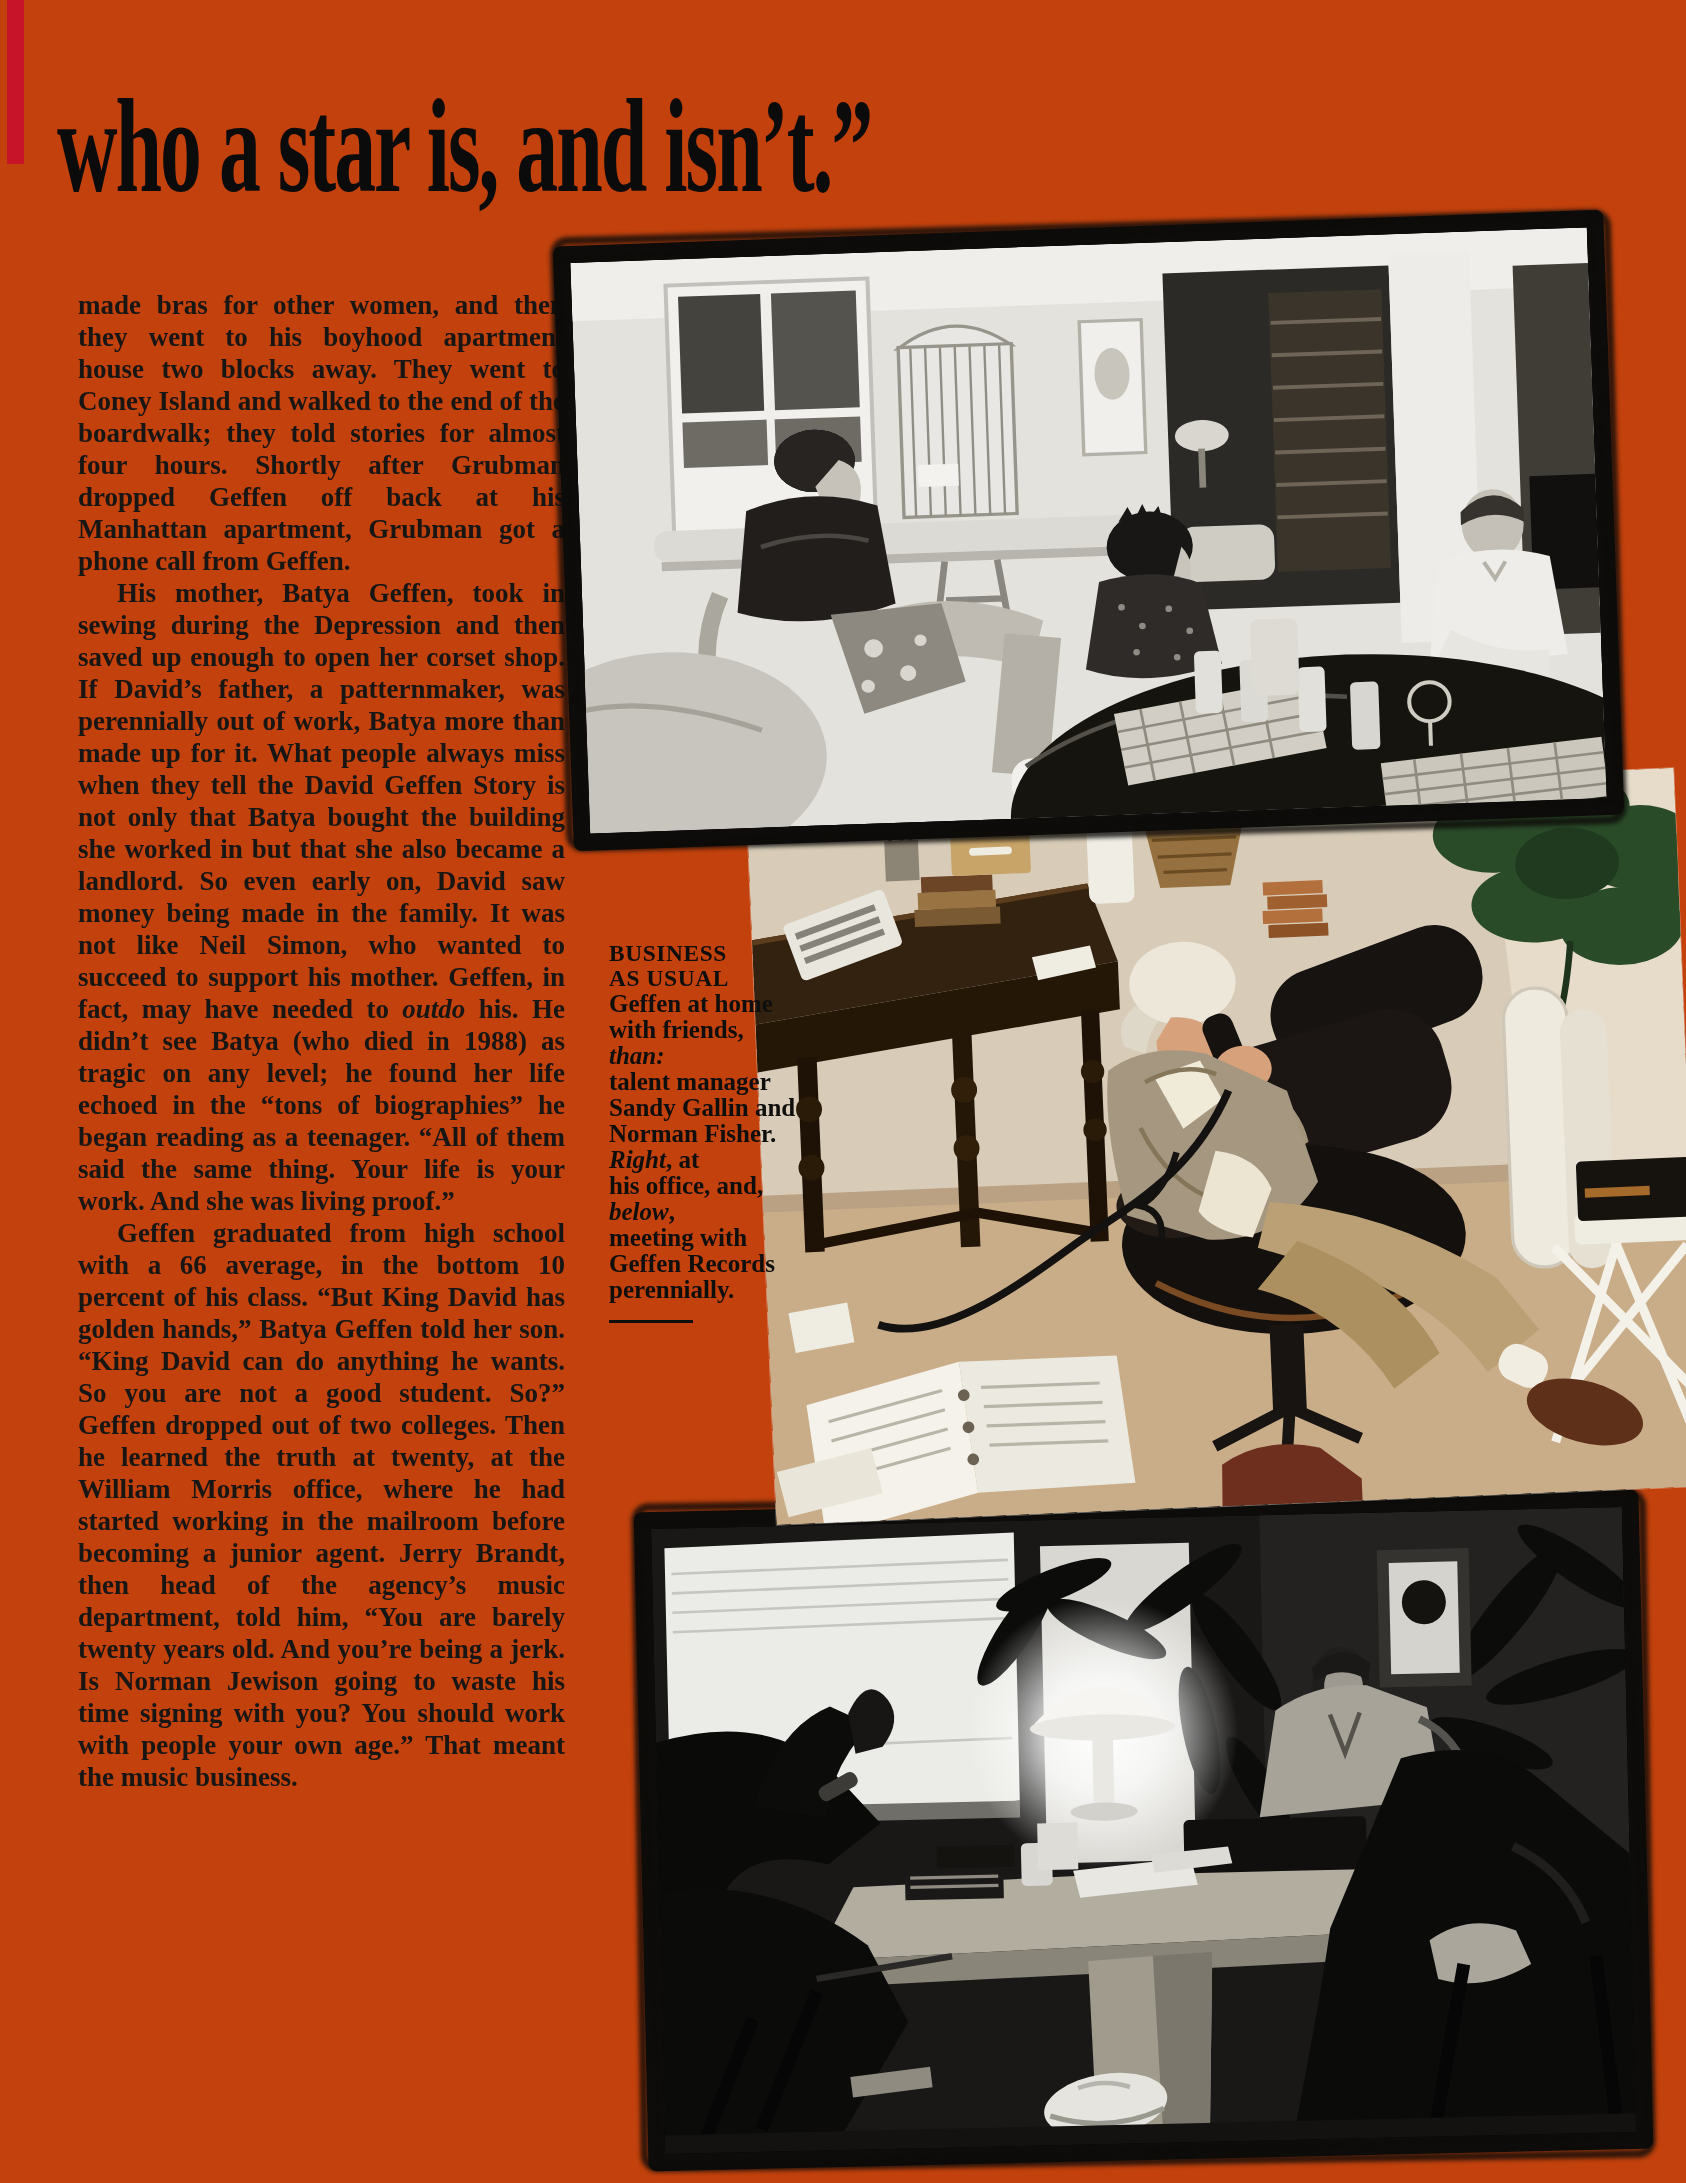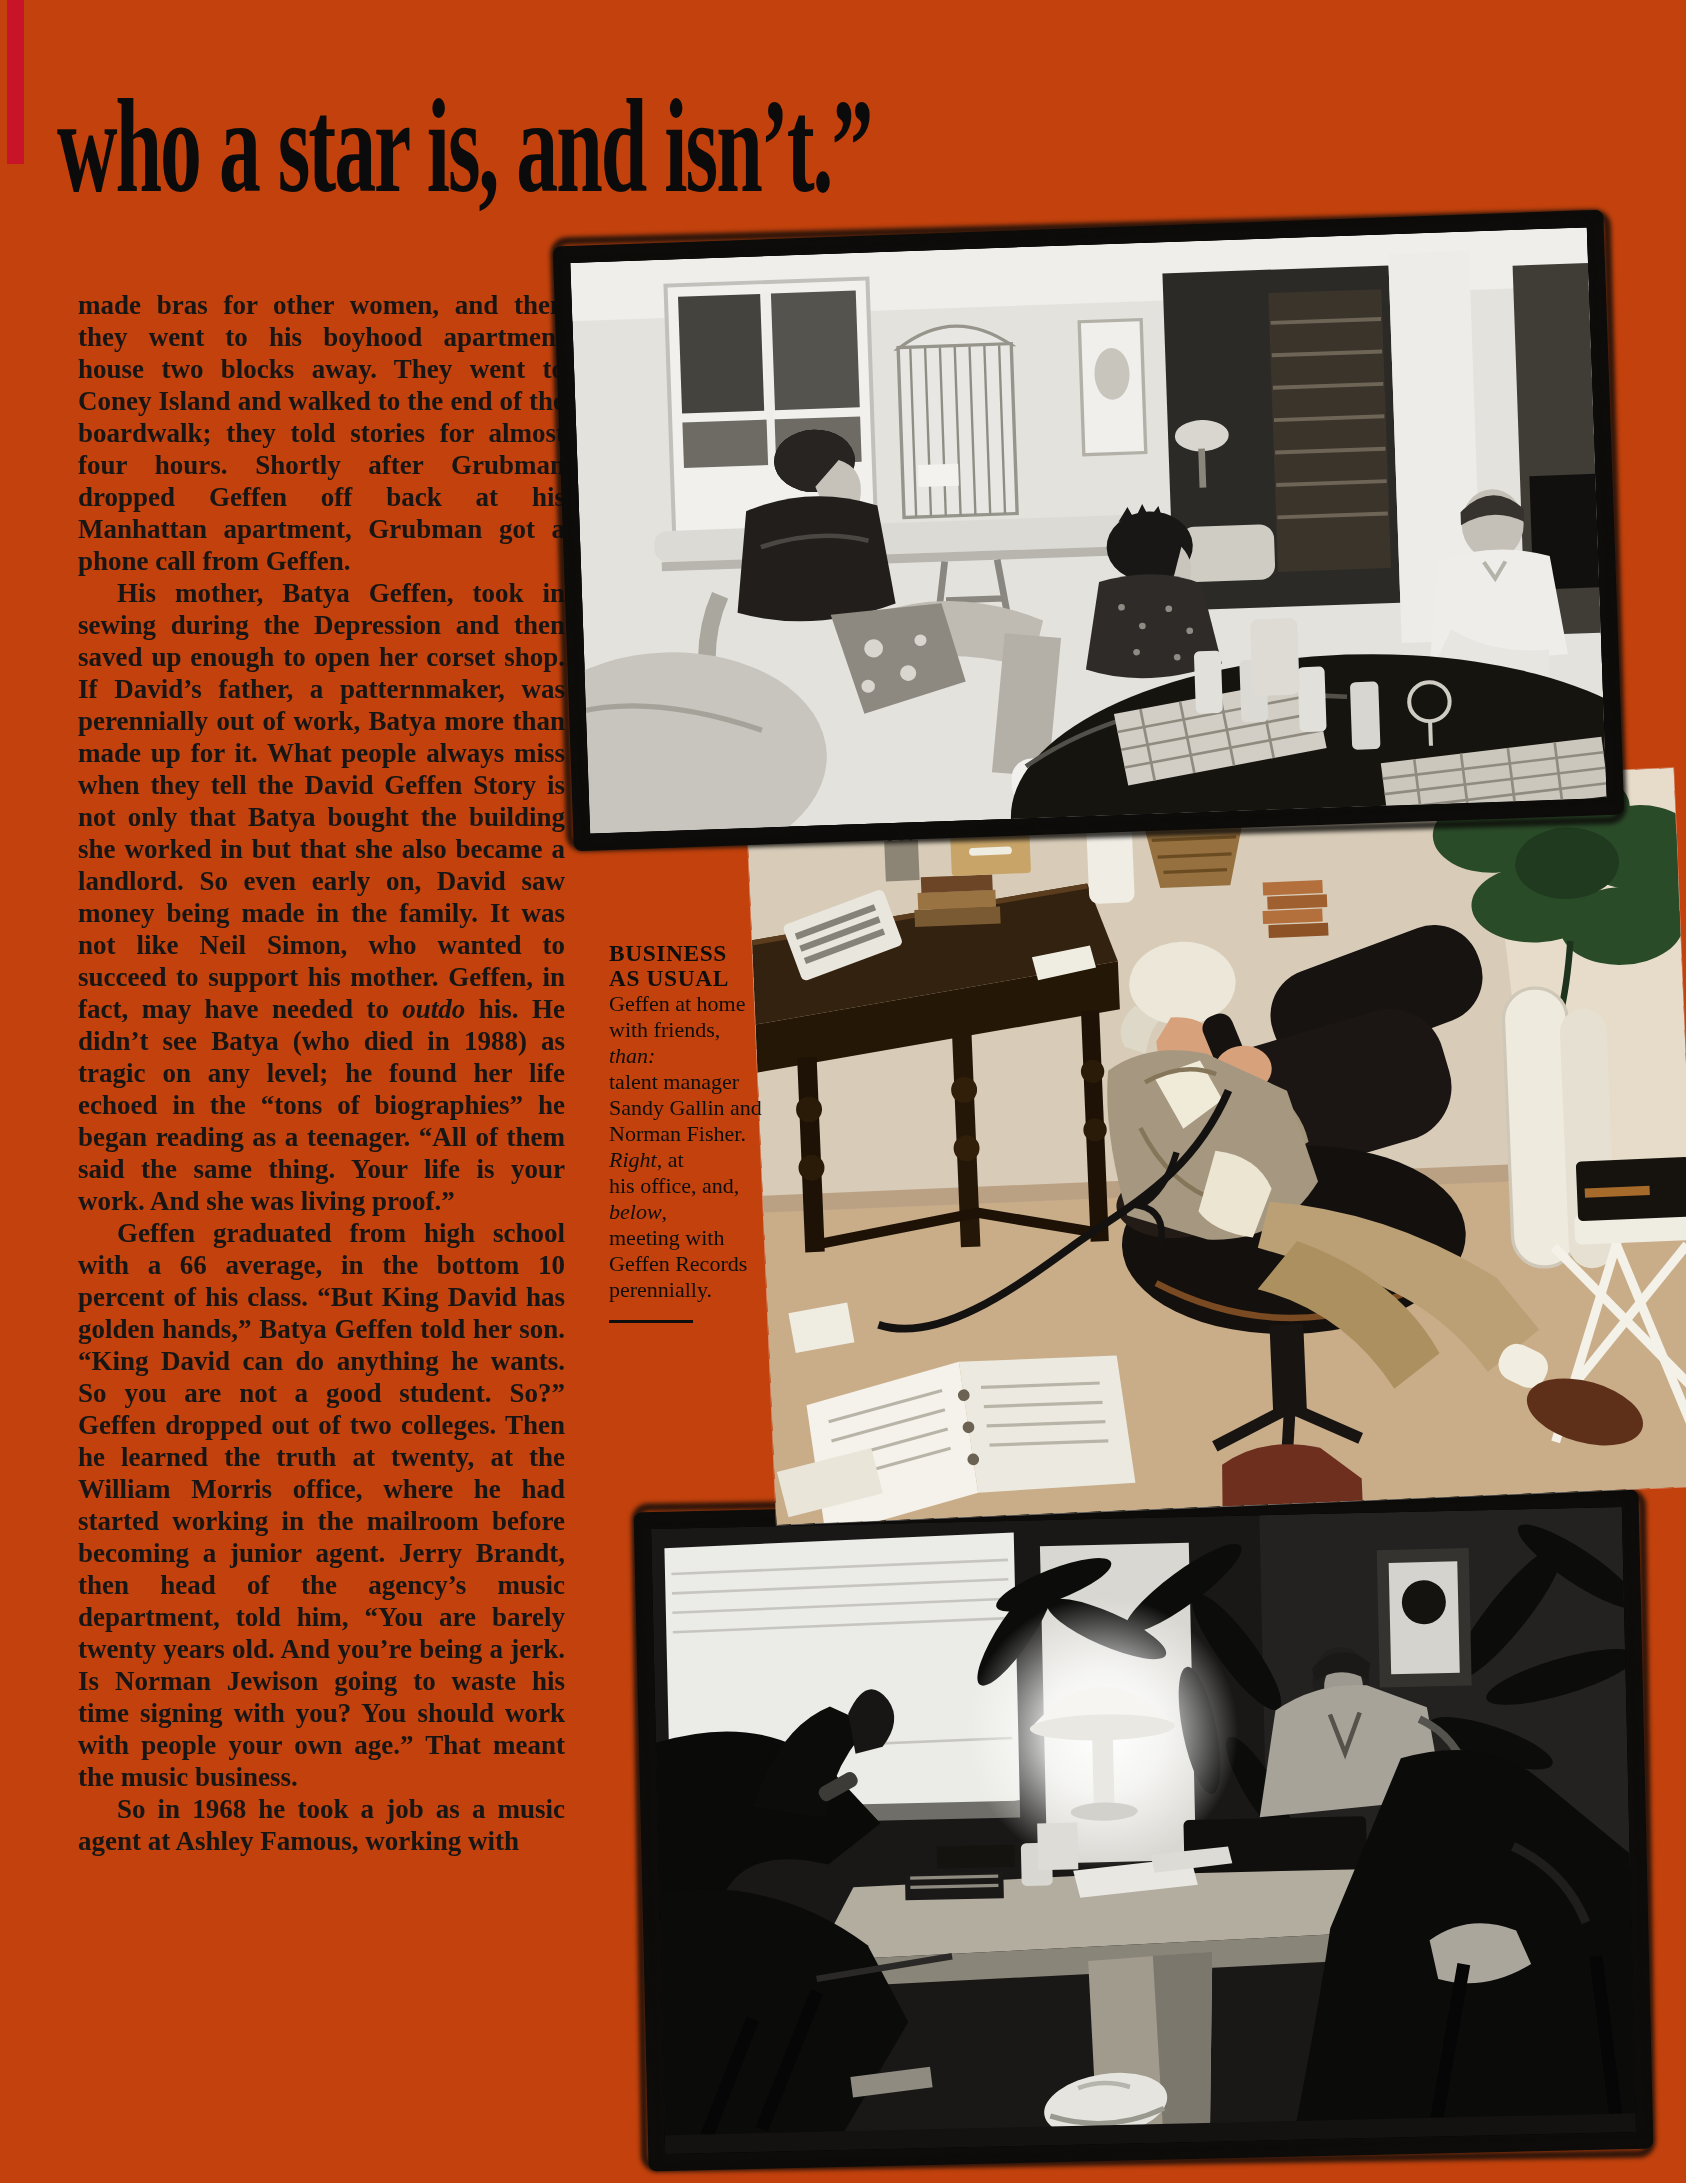--- a/index.html
+++ b/index.html
@@ -13,21 +13,21 @@
             transform:scaleX(.63);transform-origin:0 0;color:#0b0b0b;}
 
   .column{position:absolute;left:78px;top:289px;width:487px;
           font-size:27px;line-height:32px;font-weight:700;text-align:justify;color:#171614;}
   .column p{margin:0;}
   .column p.indent{text-indent:39px;}
   .em{font-style:italic;}
 
   .caption{position:absolute;left:609px;top:941px;width:217px;color:#0e0e0d;}
   .kicker{font-size:23.4px;line-height:25px;font-weight:700;letter-spacing:0.6px;}
-  .cap-line{font-size:22px;line-height:26px;font-weight:400;}
+  .cap-line{font-size:25px;line-height:26px;font-weight:700;}
   .cap-line .it{font-style:italic;}
   .cap-rule{margin-top:17px;width:84px;height:3.2px;background:#0e0e0d;}
 
   .photo{position:absolute;box-sizing:border-box;}
   .framed{border:17px solid #0d0c0a;border-radius:7.8px;background:#0d0c0a;}
   .framed .rough{position:absolute;inset:-22px;border:8.4px solid rgba(12,11,9,.82);
                  border-radius:17px;transform:rotate(.45deg);filter:blur(1.9px);pointer-events:none;}
   .framed .rough2{position:absolute;inset:-11.7px;border:6.5px solid rgba(12,11,9,.9);
                  border-radius:11.7px;transform:rotate(-.5deg);filter:blur(1.3px);pointer-events:none;}
   .photo-inner{position:absolute;inset:0;overflow:hidden;}
@@ -429,21 +429,20 @@
         </g>
         <rect x="0" y="936" width="1500" height="29" fill="#131211"></rect>
       </svg>
     </div>
   </div>
 
   <div class="column">
     <p class="para"><span>made bras for other women, and then they went to his boyhood apartment house two blocks away. They went to Coney Island and walked to the end of the boardwalk; they told stories for almost four hours. Shortly after Grubman dropped Geffen off back at his Manhattan apartment, Grubman got a phone call from Geffen.</span></p>
     <p class="para indent"><span>His mother, Batya Geffen, took in sewing during the Depression and then saved up enough to open her corset shop. If David’s father, a patternmaker, was perennially out of work, Batya more than made up for it. What people always miss when they tell the David Geffen Story is not only that Batya bought the building she worked in but that she also became a landlord. So even early on, David saw money being made in the family. It was not like Neil Simon, who wanted to succeed to support his mother. Geffen, in fact, may have needed to </span><i class="em">outdo</i><span> his. He didn’t see Batya (who died in 1988) as tragic on any level; he found her life echoed in the “tons of biographies” he began reading as a teenager. “All of them said the same thing. Your life is your work. And she was living proof.”</span></p>
     <p class="para indent"><span>Geffen graduated from high school with a 66 average, in the bottom 10 percent of his class. “But King David has golden hands,” Batya Geffen told her son. “King David can do anything he wants. So you are not a good student. So?” Geffen dropped out of two colleges. Then he learned the truth at twenty, at the William Morris office, where he had started working in the mailroom before becoming a junior agent. Jerry Brandt, then head of the agency’s music department, told him, “You are barely twenty years old. And you’re being a jerk. Is Norman Jewison going to waste his time signing with you? You should work with people your own age.” That meant the music business.</span></p>
-    <p class="para indent"><span>So in 1968 he took a job as a music agent at Ashley Famous, working with</span></p>
   </div>
 
   <div class="caption">
     <div class="kicker">
       <div>BUSINESS</div>
       <div>AS USUAL</div>
     </div>
     <div class="cap-lines">
       <div class="cap-line"><span class="it"></span><span>Geffen at home</span></div>
       <div class="cap-line"><span class="it"></span><span>with friends,</span></div>

